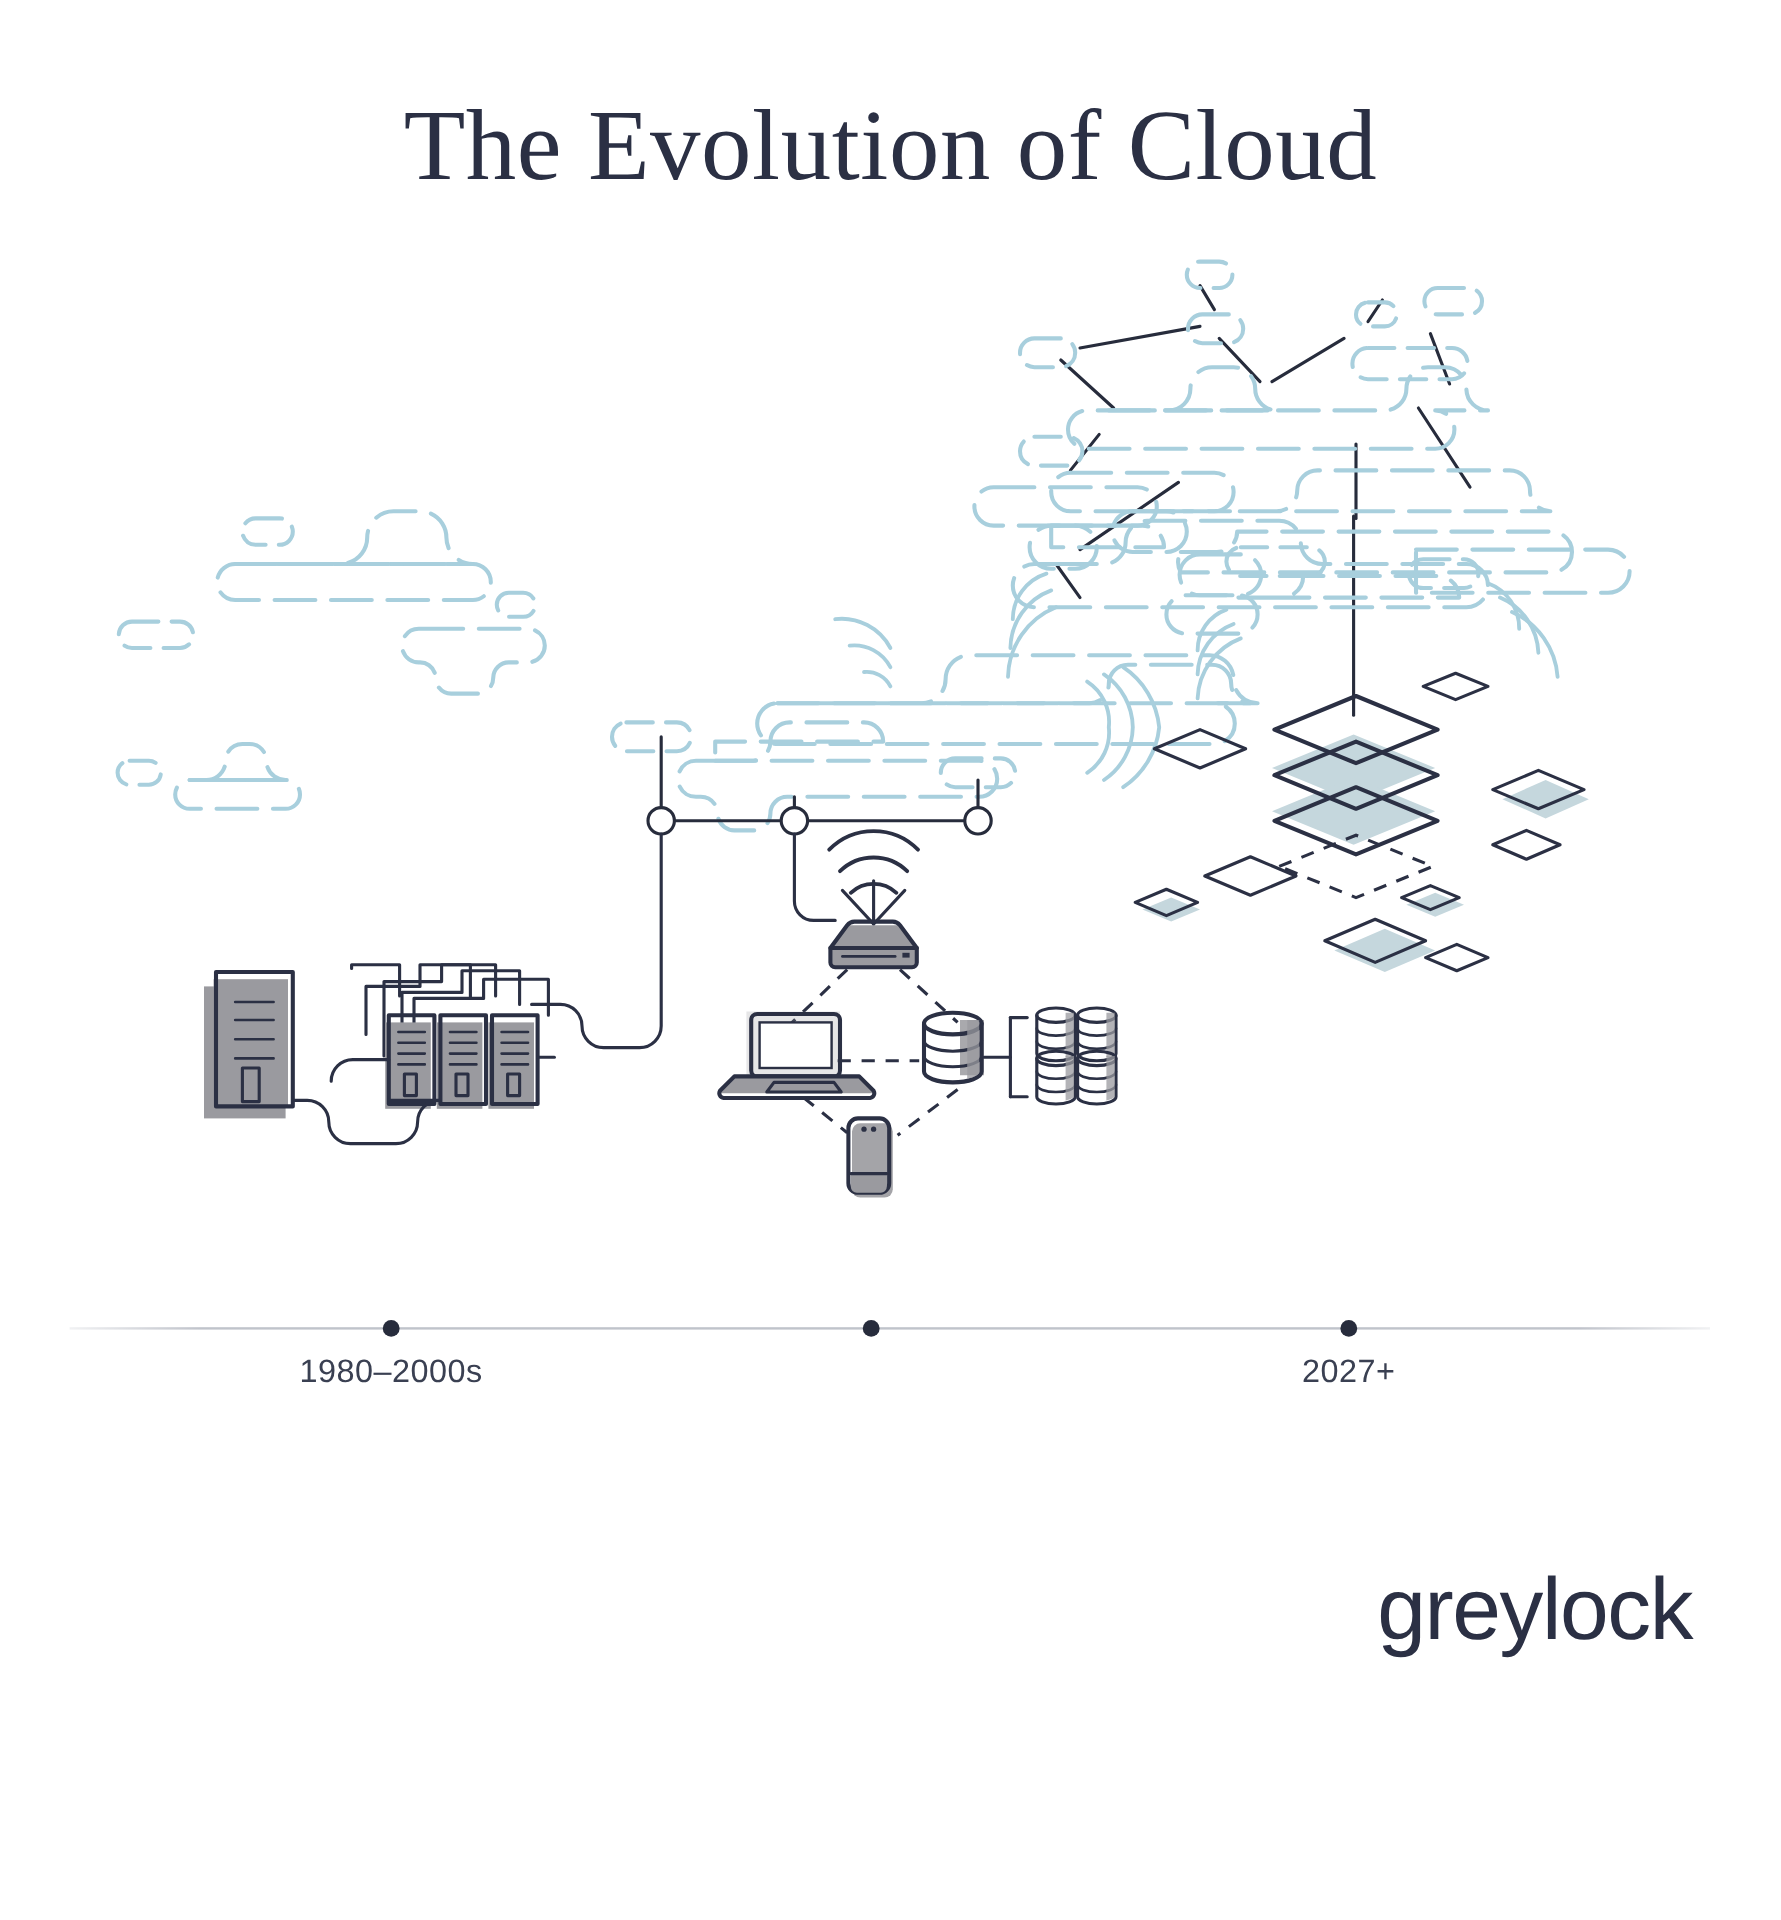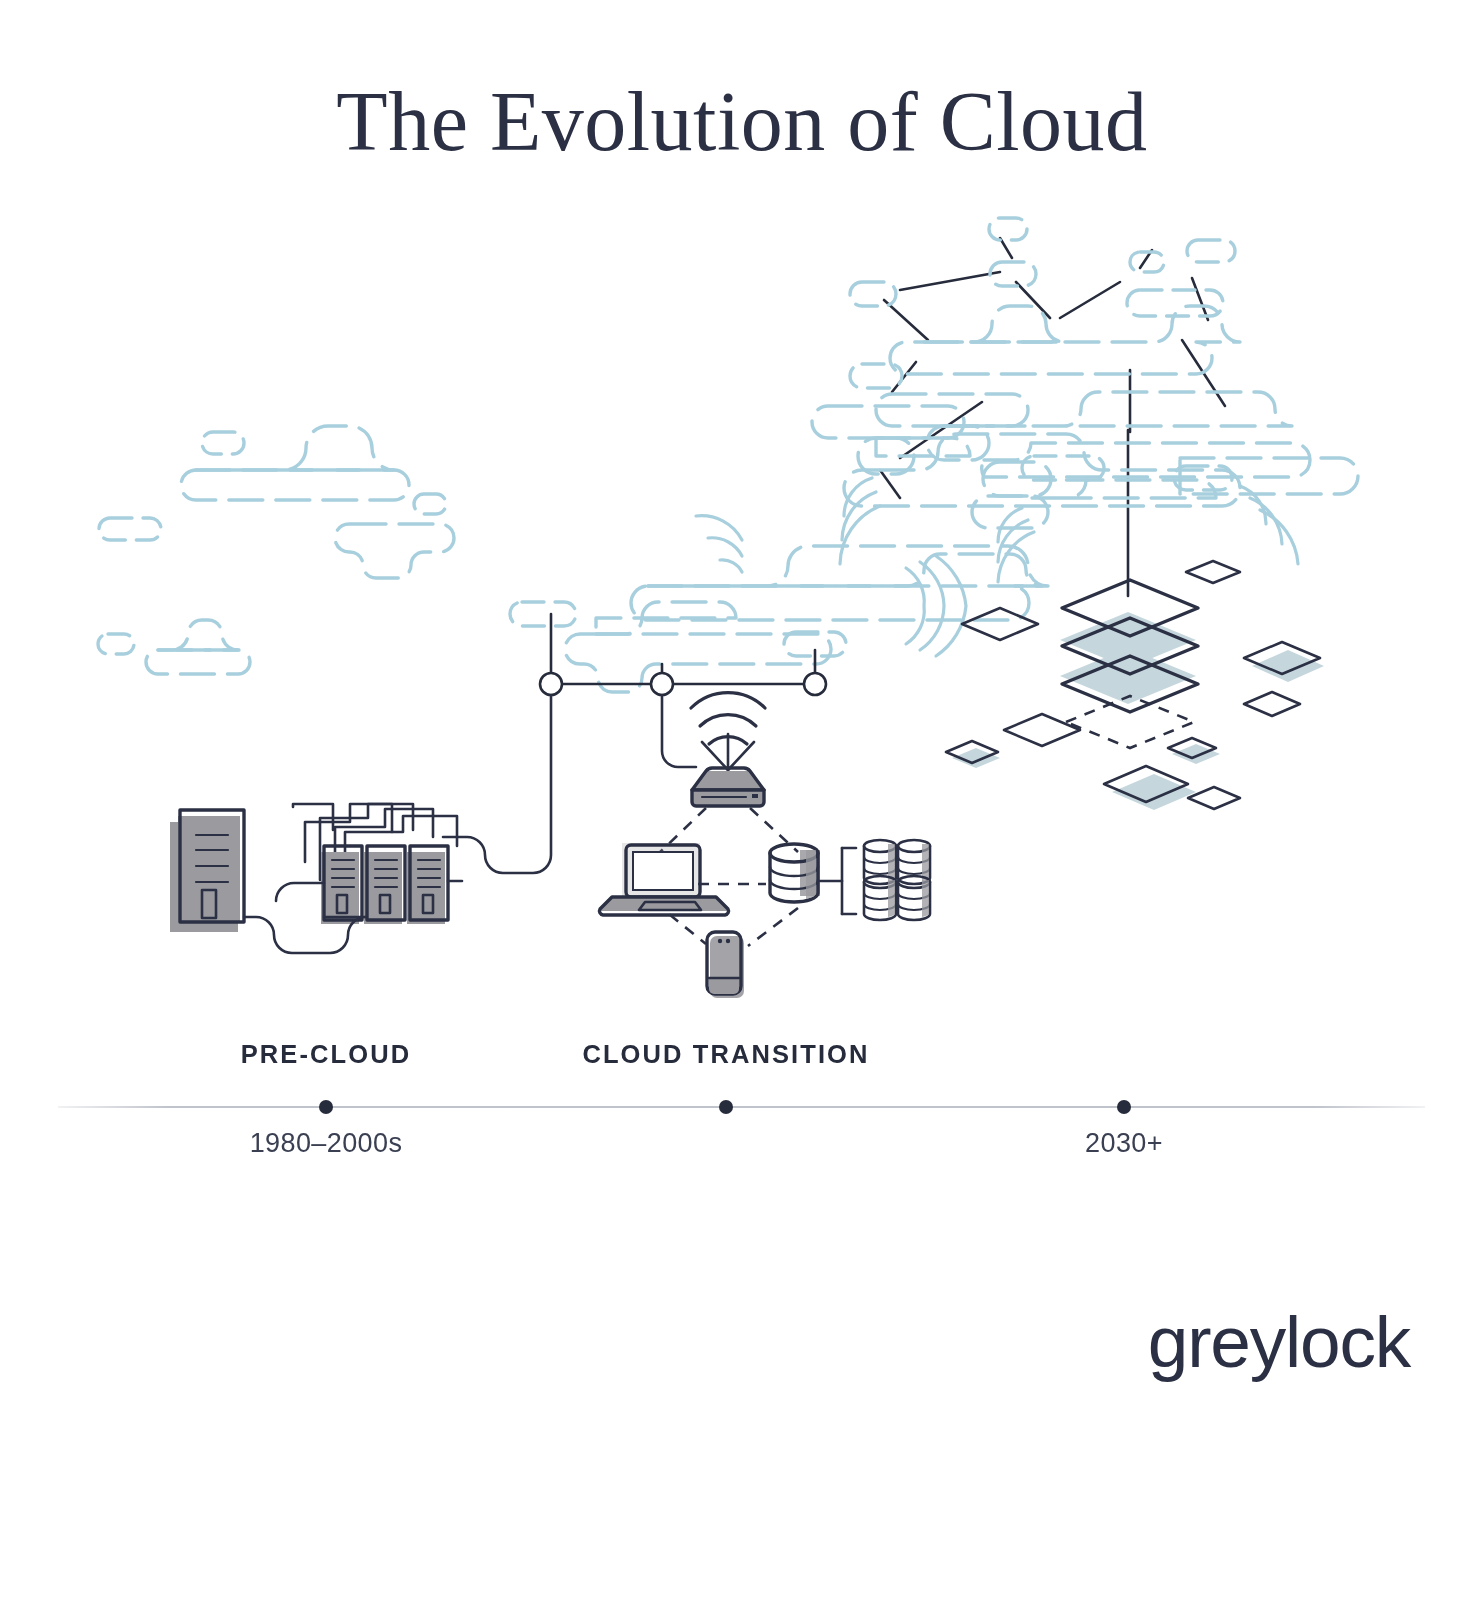--- a/index.html
+++ b/index.html
@@ -436,29 +436,23 @@
       <path class="ink2" d="M1104 784 L1146 766 L1188 784 L1146 802 z" fill="#ffffff"></path>
       <path class="shadow" d="M1172 754 L1196 744 L1220 754 L1196 764 z"></path>
       <path class="ink2" d="M1168 748 L1192 738 L1216 748 L1192 758 z" fill="#ffffff"></path>
       <path class="ink2" d="M1188 798 L1214 787 L1240 798 L1214 809 z" fill="#ffffff"></path>
     </g>
 
   </svg>
 
   <div class="timeline-axis"></div>
 
-  <div class="tl-stage" style="left:146px;">
-    <div class="tl-title">PRE-CLOUD</div>
-  </div>
   <div class="tl-dot" style="left:319px;"></div>
   <div class="tl-years" style="left:146px;">1980–2000s</div>
 
-  <div class="tl-stage" style="left:546px;">
-    <div class="tl-title">CLOUD TRANSITION</div>
-  </div>
   <div class="tl-dot" style="left:719px;"></div>
 
   <div class="tl-dot" style="left:1117px;"></div>
-  <div class="tl-years" style="left:944px;">2030+</div>
+  <div class="tl-years" style="left:944px;">2027+</div>
 
   <div class="brand">greylock</div>
 
 </div>
 
 </body></html>

